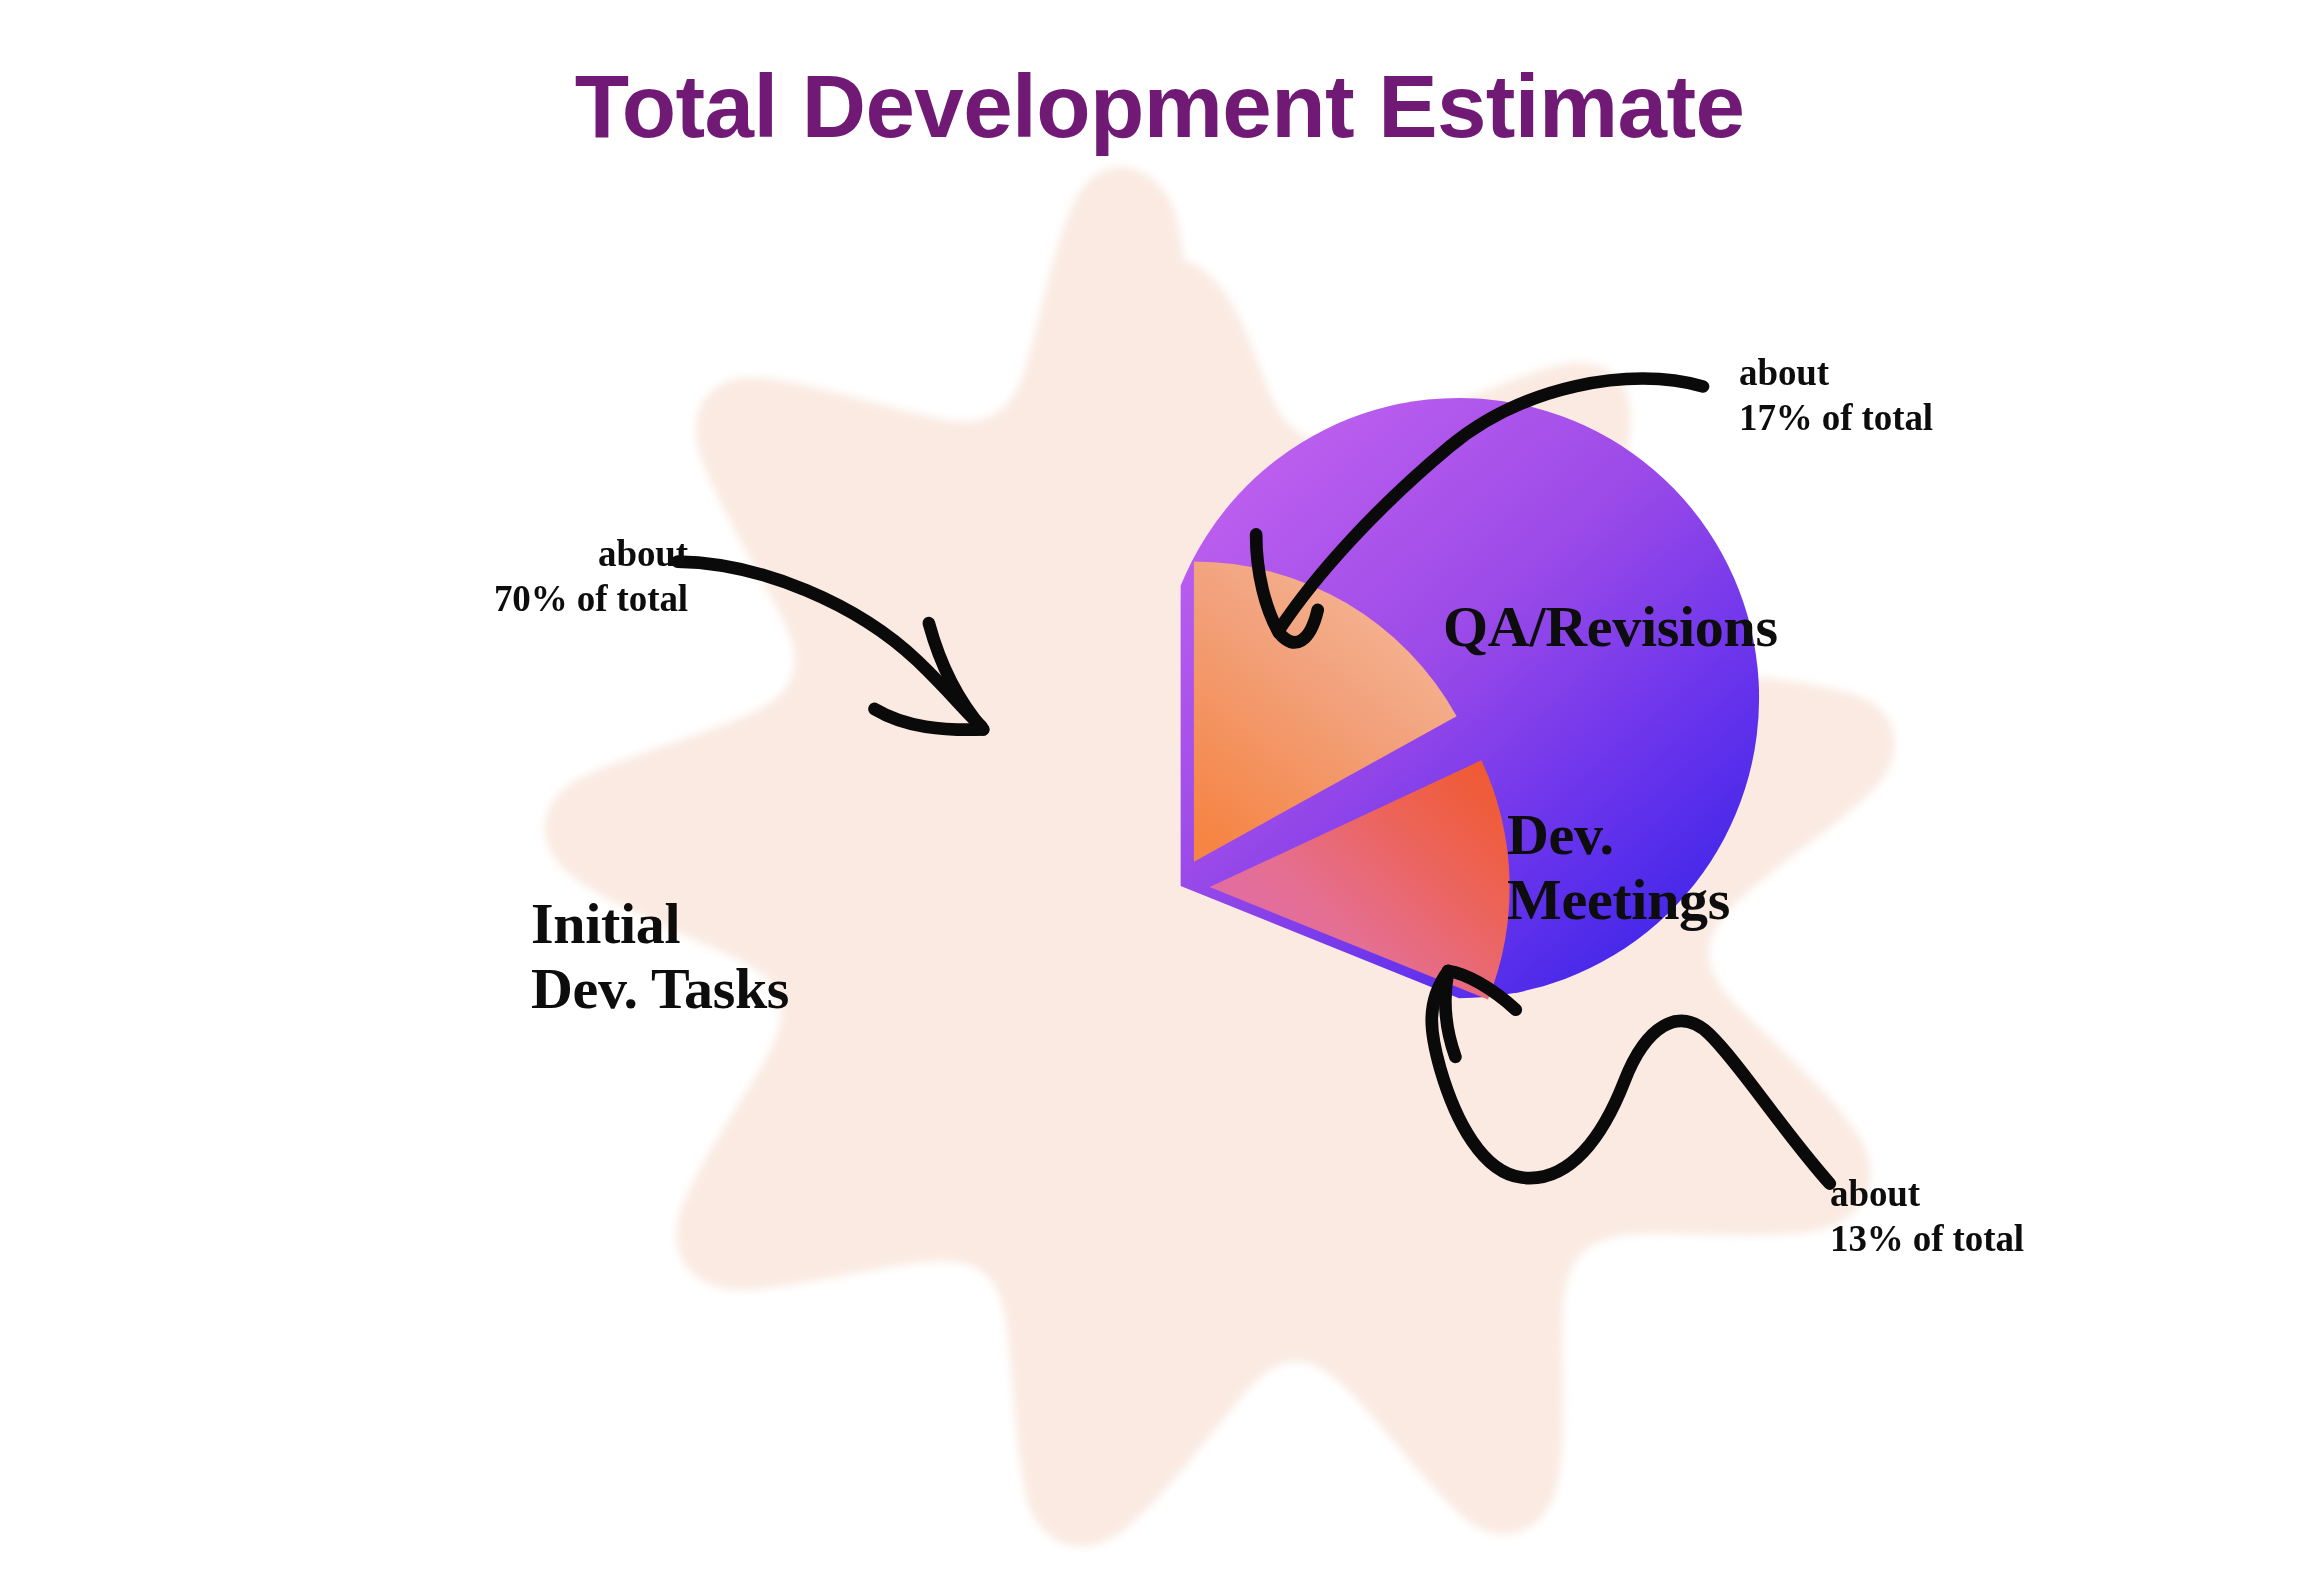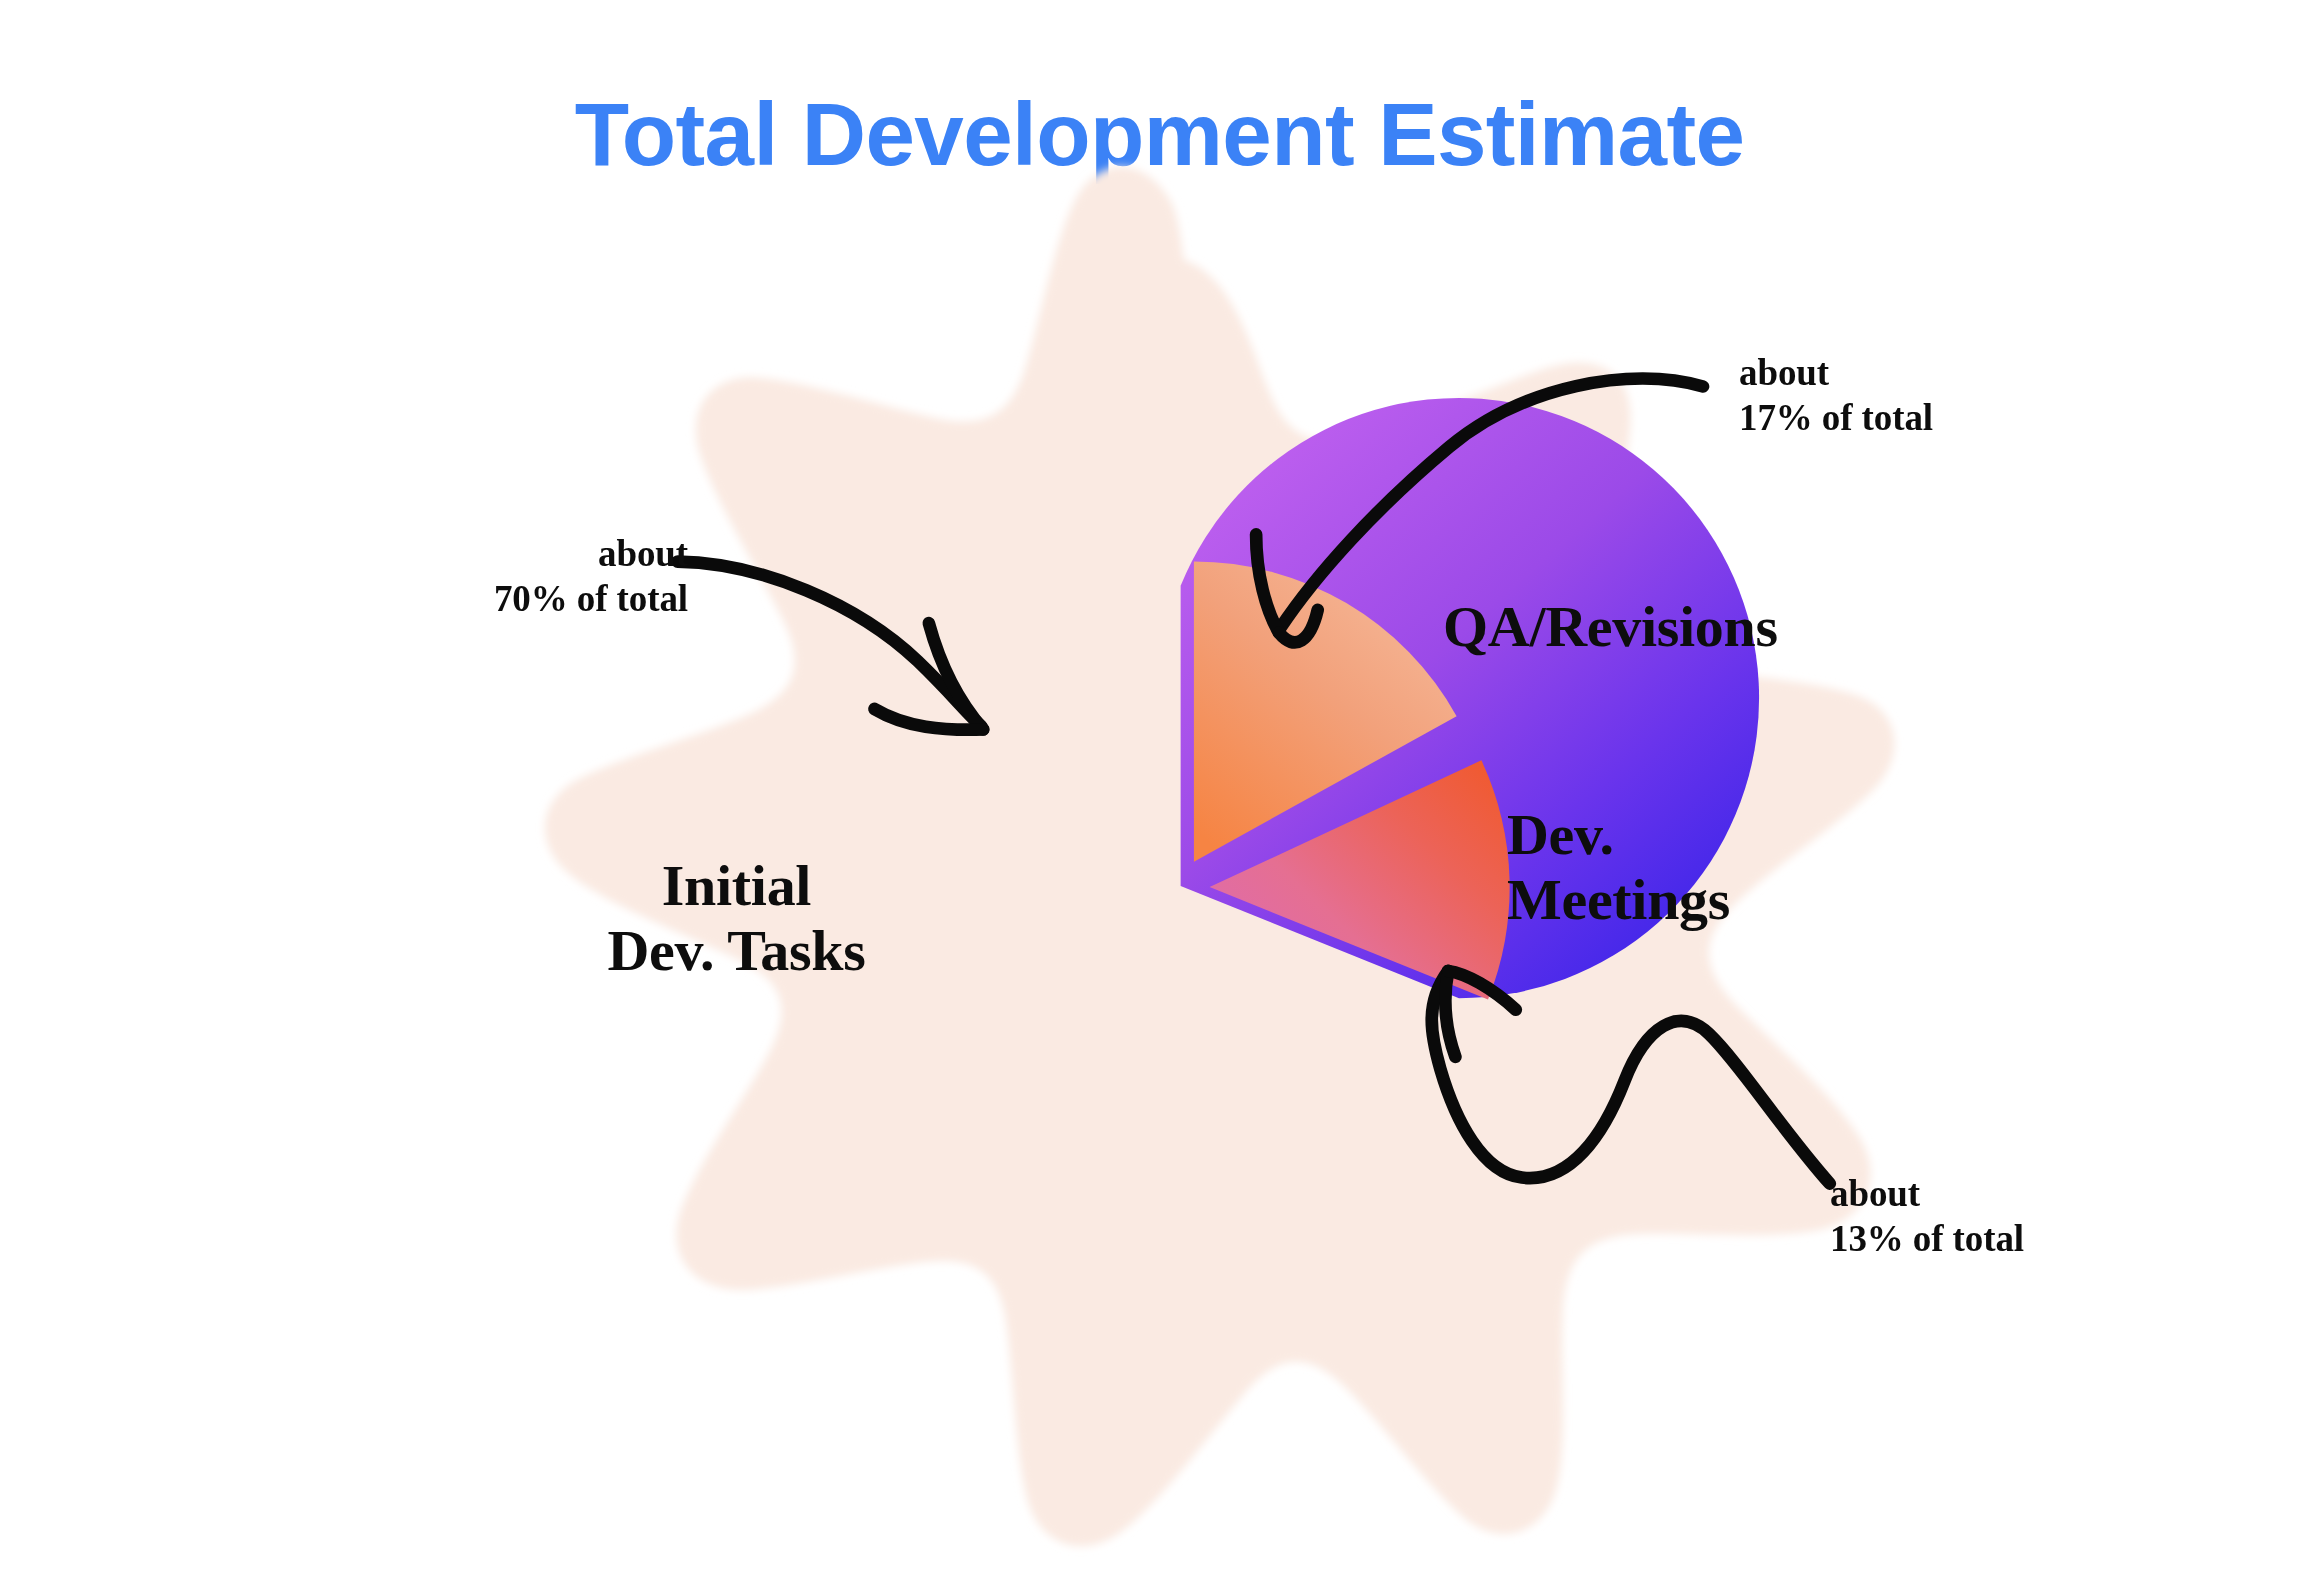--- a/index.html
+++ b/index.html
@@ -27,25 +27,24 @@
   
   .chart-title {
     position: absolute;
     left: 0;
     top: 58px;
     width: 2319px;
     text-align: center;
     font-size: 89px;
     font-weight: 700;
     letter-spacing: -0.6px;
-    color: #3b82f6;
+    color: #701a75;
     font-family: "Liberation Sans", "DejaVu Sans", sans-serif;
     line-height: 1.08;
     white-space: nowrap;
-    margin-top: 28px;
   }
 
   
   #figure {
     position: absolute;
     left: 0;
     top: 0;
     width: 2319px;
     height: 1587px;
   }
@@ -68,23 +67,22 @@
 
   .callout {
     font-size: 37px;
     font-weight: 700;
     line-height: 1.22;
     letter-spacing: -0.1px;
   }
 
   #label-initial-dev-tasks {
     left: 531px;
-    top: 854px;
+    top: 892px;
     width: 411px;
-    text-align: center;
   }
   #label-qa-revisions {
     left: 1443px;
     top: 595px;
     width: 459px;
     text-align: left;
   }
   #label-dev-meetings {
     left: 1507px;
     top: 803px;

